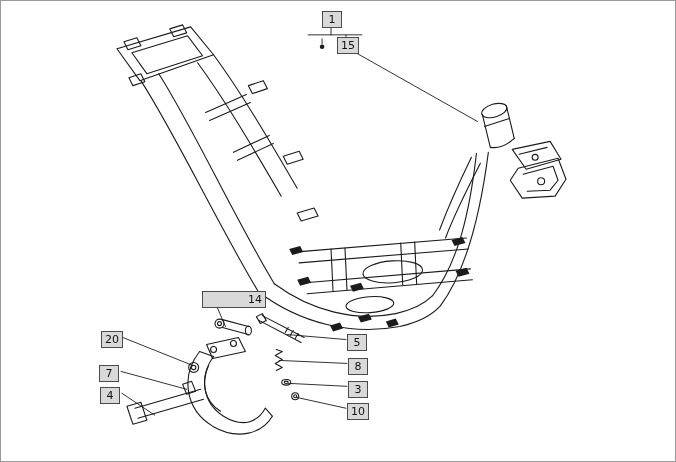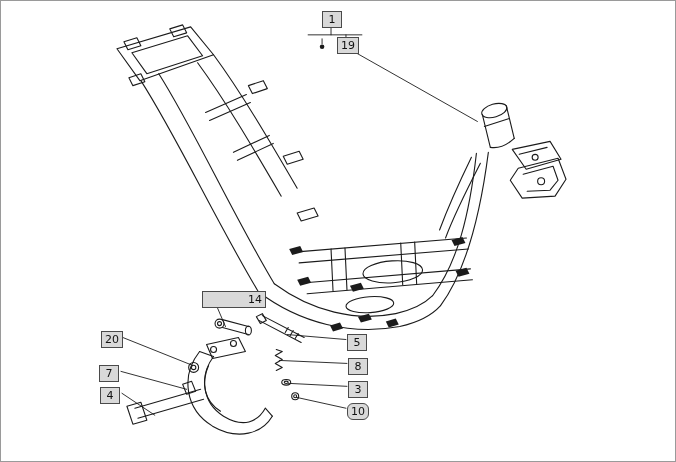--- a/index.html
+++ b/index.html
@@ -176,23 +176,23 @@
       </g>
 
       <g>
         <circle cx="295" cy="397" r="3.5"></circle>
         <circle cx="295" cy="397" r="1.5"></circle>
       </g>
     </g>
   </svg>
 
   <div class="callout" style="left:321px;top:10px;"><span>1</span></div>
-  <div class="callout" style="left:336px;top:36px;"><span>19</span></div>
+  <div class="callout" style="left:336px;top:36px;"><span>15</span></div>
   <div class="callout" style="left:201px;top:290px;padding-left:45px;"><span>14</span></div>
   <div class="callout" style="left:100px;top:330px;"><span>20</span></div>
   <div class="callout" style="left:98px;top:364px;"><span>7</span></div>
   <div class="callout" style="left:99px;top:386px;"><span>4</span></div>
   <div class="callout" style="left:346px;top:333px;"><span>5</span></div>
   <div class="callout" style="left:347px;top:357px;"><span>8</span></div>
   <div class="callout" style="left:347px;top:380px;"><span>3</span></div>
-  <div class="callout" style="left:346px;top:402px;border-radius:6px;"><span>10</span></div>
+  <div class="callout" style="left:346px;top:402px;"><span>10</span></div>
 
 </div>
 
 </body></html>

